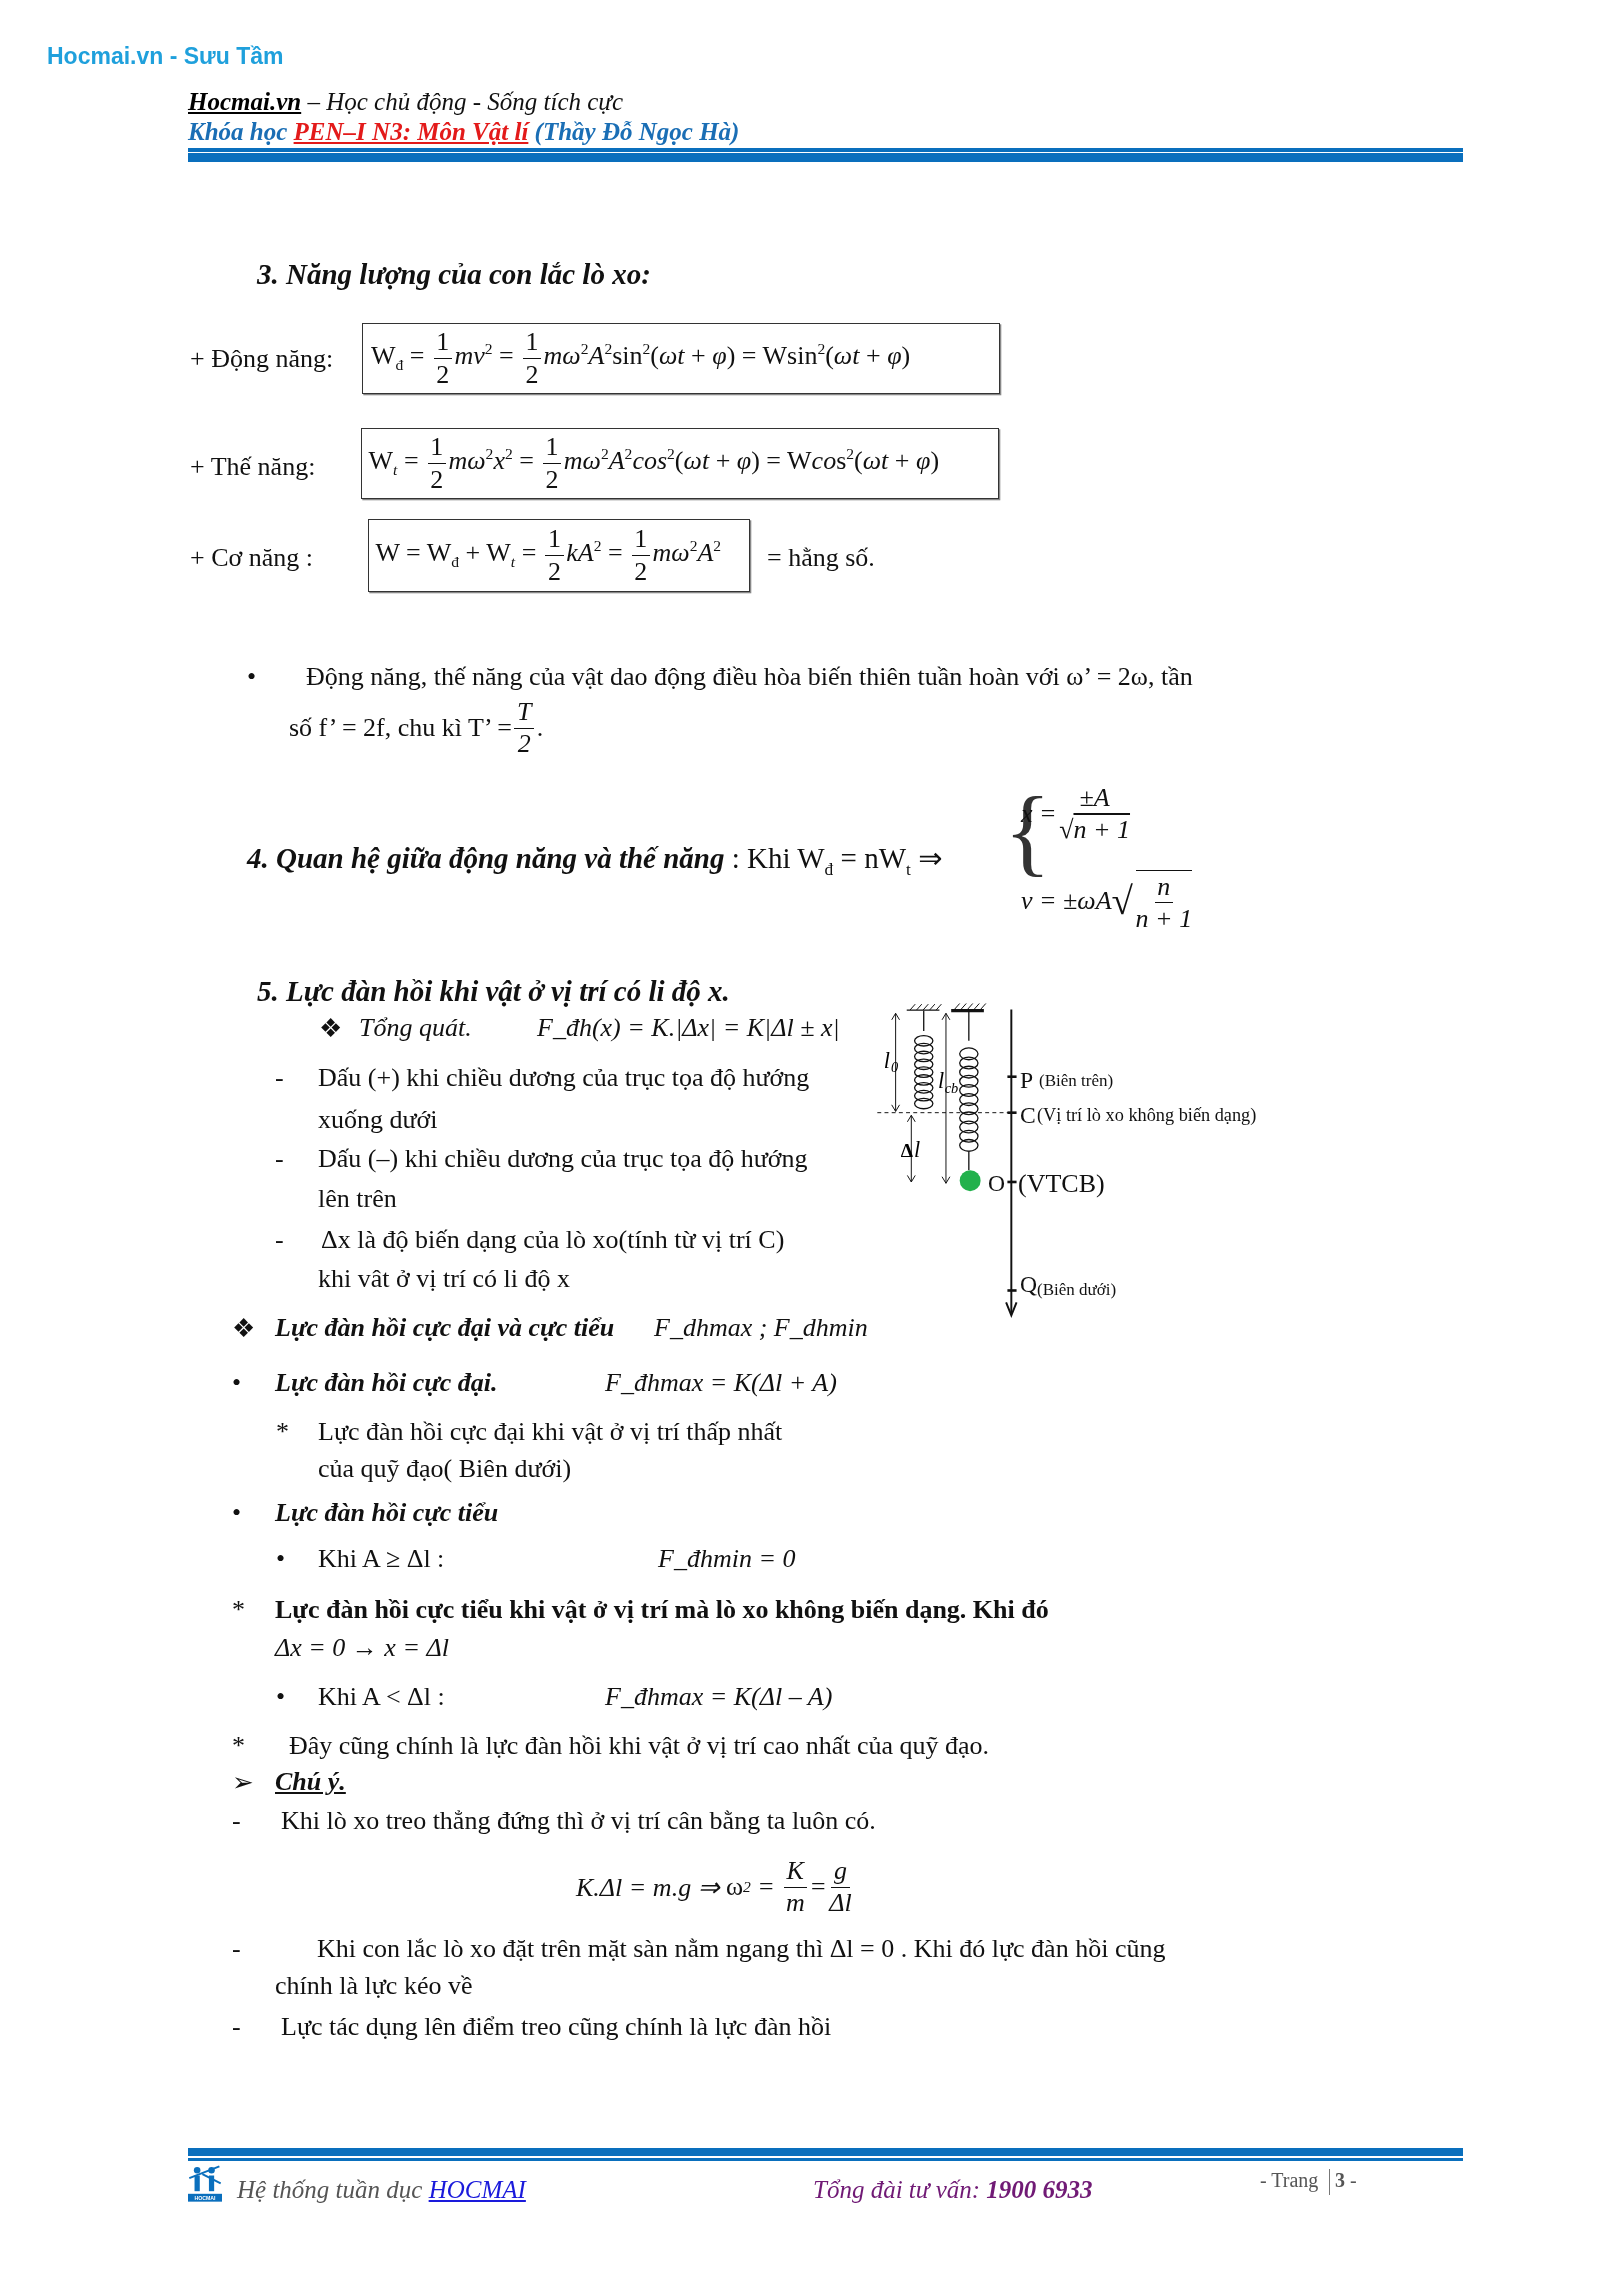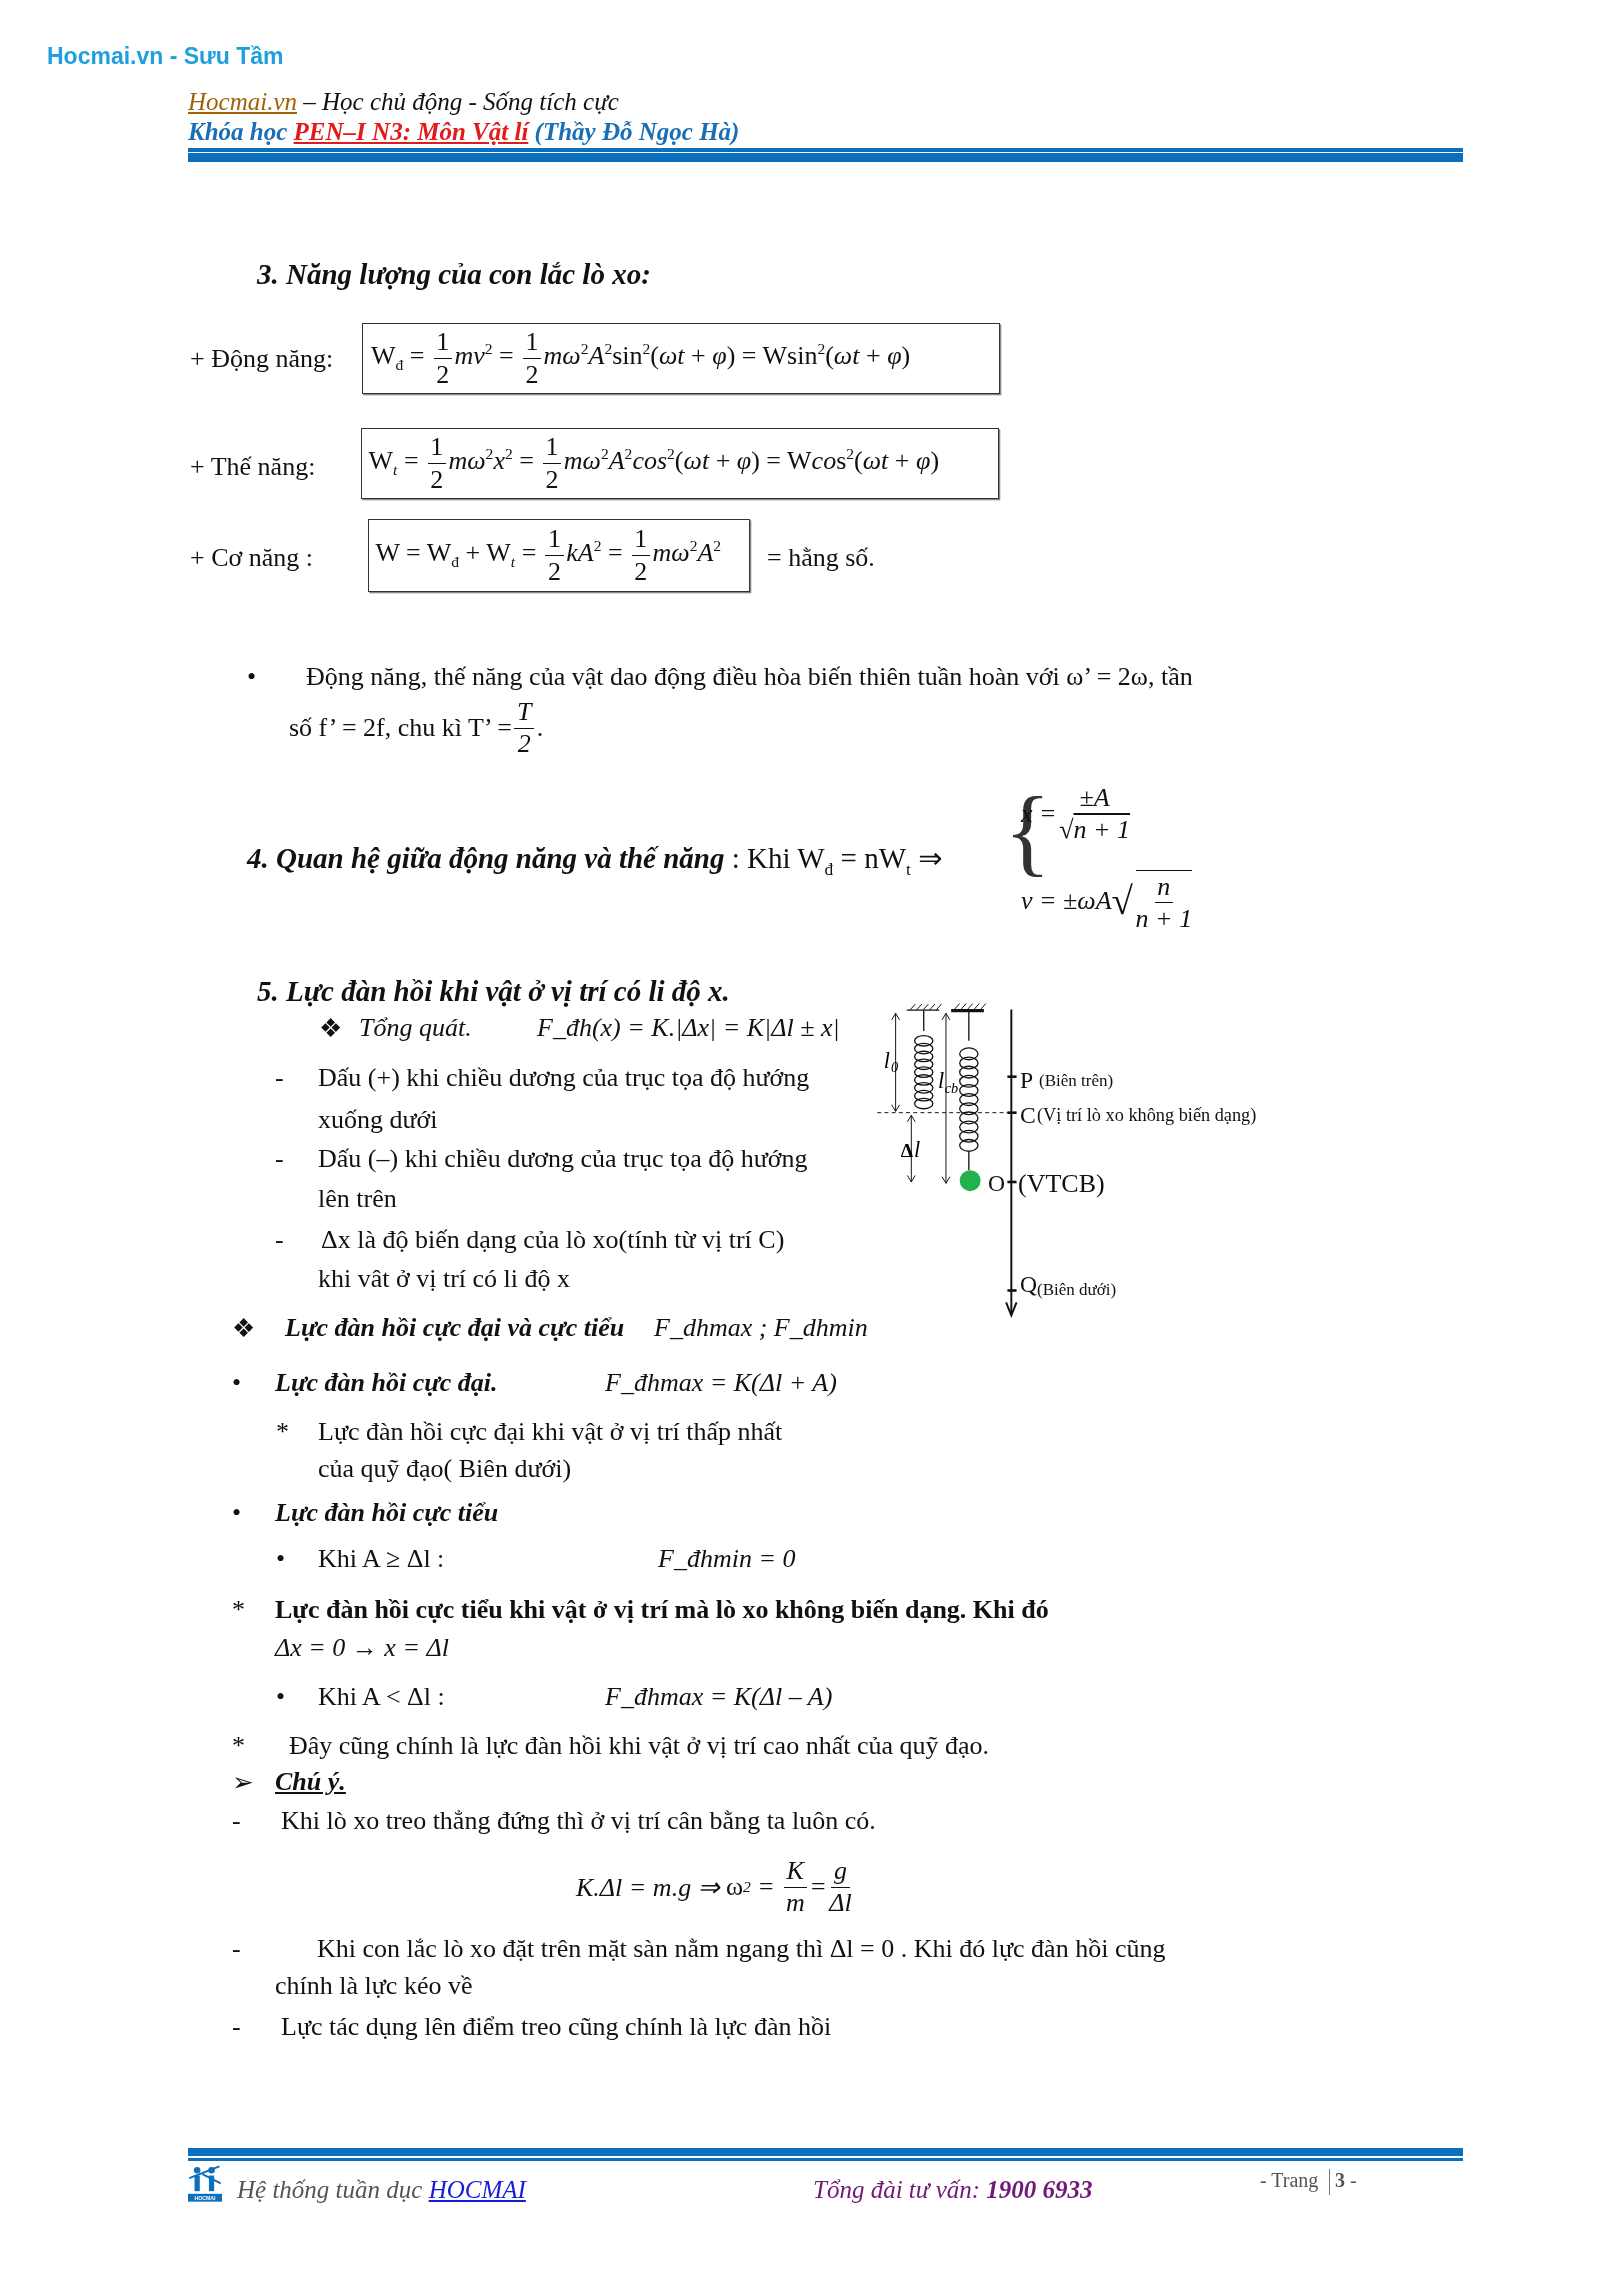--- a/index.html
+++ b/index.html
@@ -8,21 +8,21 @@
   .abs { position: absolute; }
   .sans { font-family: "Liberation Sans", sans-serif; }
   .it { font-style: italic; }
   .b { font-weight: bold; }
 
   
   #wm { left: 47px; top: 43px; font-size: 23px; font-weight: bold; color: #1fa0dc; }
 
   
   #hdr1 { left: 188px; top: 88px; font-size: 25px; font-style: italic; }
-  #hdr1 .link { color: #a16207; font-weight: normal; text-decoration: underline; }
+  #hdr1 .link { color: #000000; font-weight: bold; text-decoration: underline; }
   #hdr2 { left: 188px; top: 118px; font-size: 25px; font-style: italic; font-weight: bold; color: #1a6eb5; }
   #hdr2 .red { color: #e31a1a; text-decoration: underline; }
   .rule-thin { left: 188px; width: 1275px; height: 3.9px; background: #0a6fbd; }
   .rule-thick { left: 188px; width: 1275px; height: 8.5px; background: #0a6fbd; }
 
   .txt { font-size: 26px; white-space: nowrap; }
   .h3 { font-size: 29px; font-style: italic; font-weight: bold; }
 
   .box { border: 1.3px solid #333; box-shadow: 1.3px 1.3px 0 #888; }
   .frac { display: inline-flex; flex-direction: column; align-items: center; vertical-align: middle; line-height: 1; margin: 0 2.6px; }
@@ -129,21 +129,21 @@
 <div class="abs txt" style="left:318px; top:1063px;">Dấu (+) khi chiều dương của trục tọa độ hướng</div>
 <div class="abs txt" style="left:318px; top:1105px;">xuống dưới</div>
 <div class="abs txt" style="left:275px; top:1144px;">-</div>
 <div class="abs txt" style="left:318px; top:1144px;">Dấu (–) khi chiều dương của trục tọa độ hướng</div>
 <div class="abs txt" style="left:318px; top:1184px;">lên trên</div>
 <div class="abs txt" style="left:275px; top:1225px;">-</div>
 <div class="abs txt" style="left:321px; top:1225px;">Δx là độ biến dạng của lò xo(tính từ vị trí C)</div>
 <div class="abs txt" style="left:318px; top:1264px;">khi vât ở vị trí có li độ x</div>
 
 <div class="abs txt" style="left:232px; top:1313px;">❖</div>
-<div class="abs txt it b" style="left:285px; top:1313px;">Lực đàn hồi cực đại và cực tiểu</div>
+<div class="abs txt it b" style="left:275px; top:1313px;">Lực đàn hồi cực đại và cực tiểu</div>
 <div class="abs txt it" style="left:654px; top:1313px;">F_dhmax ; F_dhmin</div>
 
 <div class="abs txt" style="left:232px; top:1368px;">•</div>
 <div class="abs txt it b" style="left:275px; top:1368px;">Lực đàn hồi cực đại.</div>
 <div class="abs txt it" style="left:605px; top:1368px;">F_đhmax = K(Δl + A)</div>
 
 <div class="abs txt" style="left:276px; top:1417px;">*</div>
 <div class="abs txt" style="left:318px; top:1417px;">Lực đàn hồi cực đại khi vật ở vị trí thấp nhất</div>
 <div class="abs txt" style="left:318px; top:1454px;">của quỹ đạo( Biên dưới)</div>
 

